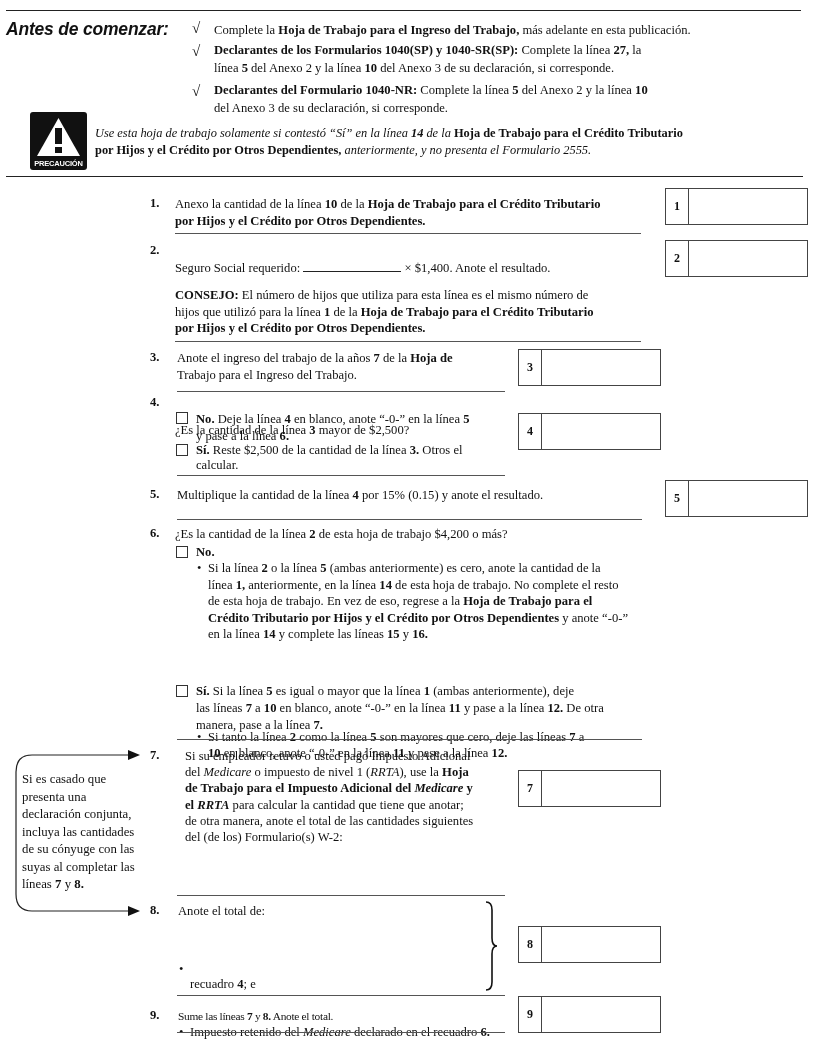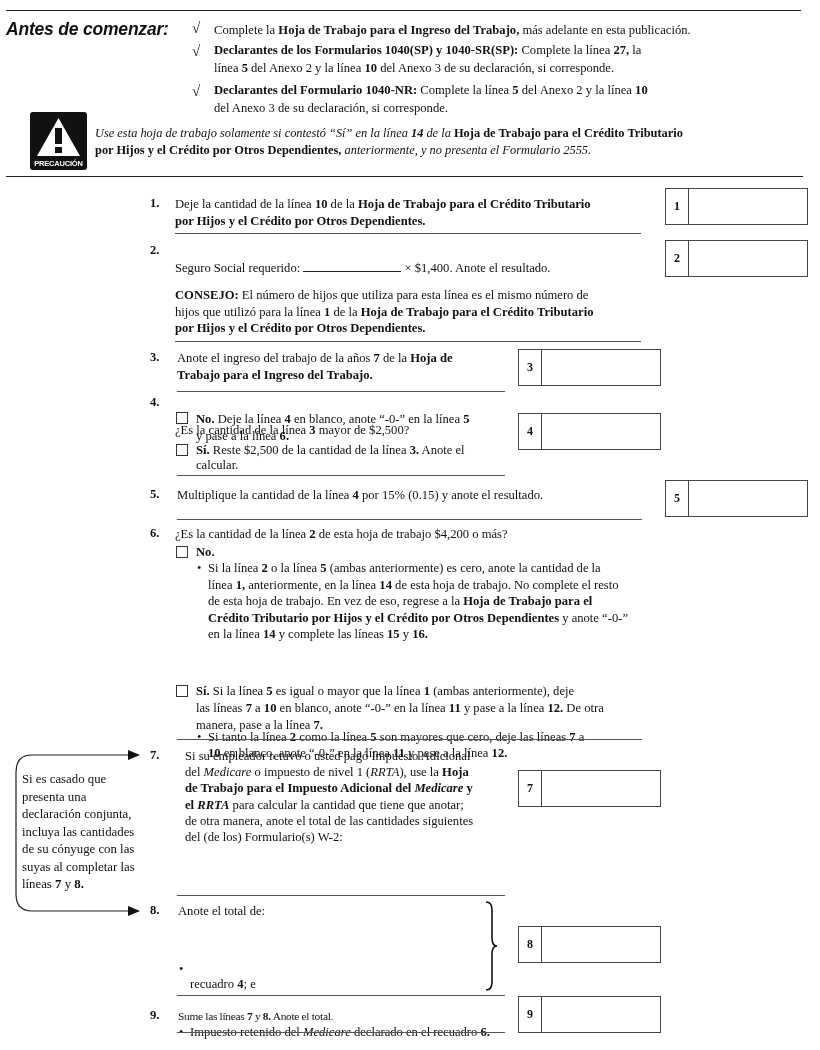--- a/index.html
+++ b/index.html
@@ -45,47 +45,47 @@
     <polygon points="28.5,6 50,44 7,44" fill="#fff"></polygon>
     <rect x="25" y="16" width="7" height="16" fill="#111"></rect>
     <rect x="25" y="35" width="7" height="6" fill="#111"></rect>
   </svg>
   <div class="abs" style="left:0; right:0; bottom:2px; text-align:center; color:#fff; font-family:'Liberation Sans','DejaVu Sans',sans-serif; font-weight:bold; font-size:7.5px; letter-spacing:-0.2px;">PRECAUCIÓN</div>
 </div>
 <div class="abs" style="left:95px; top:125px; line-height:17px; font-size:12.4px; white-space:nowrap;"><span style="font-style: italic;">Use esta hoja de trabajo solamente si contestó “Sí” en la línea </span><span style="font-weight: bold; font-style: italic;">14</span><span style="font-style: italic;"> de la </span><span style="font-weight: bold;">Hoja de Trabajo para el Crédito Tributario</span><br><span style="font-weight: bold;">por Hijos y el Crédito por Otros Dependientes,</span><span style="font-style: italic;"> anteriormente, y no presenta el Formulario 2555.</span></div>
 <div class="rule" style="left:6px; width:797px; top:176px;"></div>
 
 <div class="abs num" style="left:150px; top:196px;">1.</div>
-<div class="abs it" style="left:175px; top:196px; white-space:nowrap;"><span>Deje la cantidad de la línea </span><span style="font-weight: bold;">10</span><span> de la </span><span style="font-weight: bold;">Hoja de Trabajo para el Crédito Tributario</span><br><span style="font-weight: bold;">por Hijos y el Crédito por Otros Dependientes.</span></div>
+<div class="abs it" style="left:175px; top:196px; white-space:nowrap;"><span>Anexo la cantidad de la línea </span><span style="font-weight: bold;">10</span><span> de la </span><span style="font-weight: bold;">Hoja de Trabajo para el Crédito Tributario</span><br><span style="font-weight: bold;">por Hijos y el Crédito por Otros Dependientes.</span></div>
 <div class="box" style="left:665px; top:188px;">
     <span class="lbl">1</span>
   </div>
 <div class="thin" style="left:175px; width:466px; top:233px;"></div>
 
 <div class="abs num" style="left:150px; top:243px;">2.</div>
 <div class="abs it" style="left:175px; top:243px; white-space:nowrap;"><br><span>Seguro Social requerido: </span><span style="display: inline-block; width: 98px; border-bottom: 1px solid rgb(34, 34, 34); height: 11px; vertical-align: baseline;"></span><span> × $1,400. Anote el resultado.</span></div>
 <div class="abs it" style="left:175px; top:287px; white-space:nowrap;"><span style="font-weight: bold;">CONSEJO:</span><span> El número de hijos que utiliza para esta línea es el mismo número de</span><br><span>hijos que utilizó para la línea </span><span style="font-weight: bold;">1</span><span> de la </span><span style="font-weight: bold;">Hoja de Trabajo para el Crédito Tributario</span><br><span style="font-weight: bold;">por Hijos y el Crédito por Otros Dependientes.</span></div>
 <div class="box" style="left:665px; top:240px;">
     <span class="lbl">2</span>
   </div>
 <div class="thin" style="left:175px; width:466px; top:341px;"></div>
 
 <div class="abs num" style="left:150px; top:350px;">3.</div>
-<div class="abs it" style="left:177px; top:350px; white-space:nowrap;"><span>Anote el ingreso del trabajo de la años </span><span style="font-weight: bold;">7</span><span> de la </span><span style="font-weight: bold;">Hoja de</span><br><span style="font-weight: bold;">Trabajo para el Ingreso del Trabajo.</span></div>
+<div class="abs it" style="left:177px; top:350px; white-space:nowrap;"><span>Anote el ingreso del trabajo de la años </span><span style="font-weight: bold;">7</span><span> de la </span><span style="font-weight: bold;">Hoja de</span><br><span style="font-weight: normal;">Trabajo para el Ingreso del Trabajo.</span></div>
 <div class="box" style="left:518px; top:349px;">
     <span class="lbl">3</span>
   </div>
 <div class="thin" style="left:177px; width:328px; top:391px;"></div>
 
 <div class="abs num" style="left:150px; top:395px;">4.</div>
 <div class="abs it" style="left:175px; top:395px; white-space:nowrap;margin-top:27px;"><span>¿Es la cantidad de la línea </span><span style="font-weight: bold;">3</span><span> mayor de $2,500?</span></div>
 <div class="abs" style="left:176px; top:412px;"><span class="cb"></span></div>
 <div class="abs it" style="left:196px; top:411px; white-space:nowrap;"><span style="font-weight: bold;">No.</span><span> Deje la línea </span><span style="font-weight: bold;">4</span><span> en blanco, anote “-0-” en la línea </span><span style="font-weight: bold;">5</span><br><span>y pase a la línea </span><span style="font-weight: bold;">6.</span></div>
 <div class="abs" style="left:176px; top:444px;"><span class="cb"></span></div>
-<div class="abs it" style="left:196px; top:443px; white-space:nowrap; line-height:15px;"><span style="font-weight: bold;">Sí.</span><span> Reste $2,500 de la cantidad de la línea </span><span style="font-weight: bold;">3.</span><span> Anote el</span><br><span>calcular.</span></div>
+<div class="abs it" style="left:196px; top:443px; white-space:nowrap; line-height:15px;"><span style="font-weight: bold;">Sí.</span><span> Reste $2,500 de la cantidad de la línea </span><span style="font-weight: bold;">3.</span><span> Otros el</span><br><span>calcular.</span></div>
 <div class="box" style="left:518px; top:413px;">
     <span class="lbl">4</span>
   </div>
 <div class="thin" style="left:177px; width:328px; top:475px;"></div>
 
 <div class="abs num" style="left:150px; top:487px;">5.</div>
 <div class="abs it" style="left:177px; top:487px; white-space:nowrap;"><span>Multiplique la cantidad de la línea </span><span style="font-weight: bold;">4</span><span> por 15% (0.15) y anote el resultado.</span></div>
 <div class="box" style="left:665px; top:480px;">
     <span class="lbl">5</span>
   </div>

